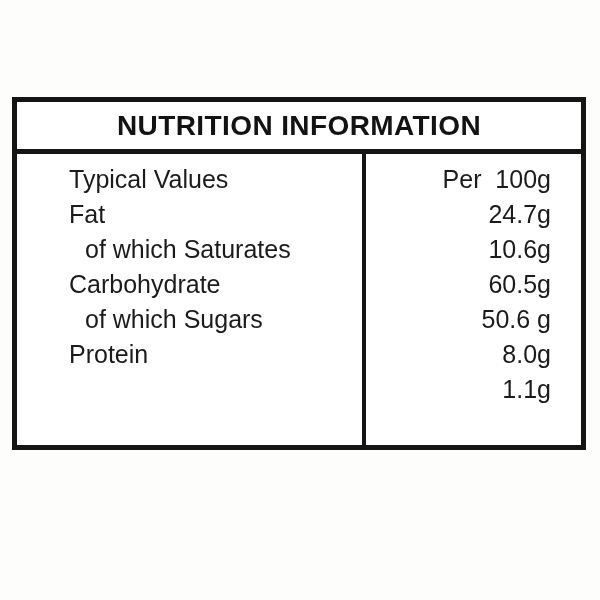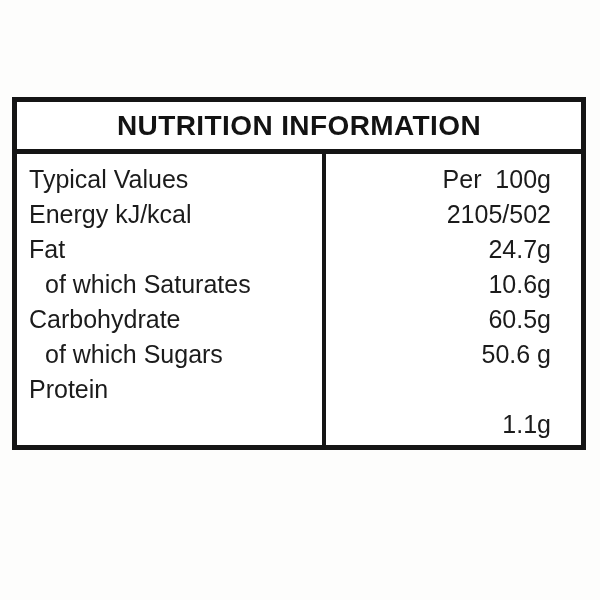--- a/index.html
+++ b/index.html
@@ -37,20 +37,21 @@
     font-weight: bold;
     font-size: 28px;
     letter-spacing: 0.4px;
     color: #131313;
   }
   .label-body {
     position: relative;
     flex: 1;
     padding-top: 8px;
     box-sizing: border-box;
+    margin-left: 40px;
   }
   .col-divider {
     position: absolute;
     left: 305px;
     top: 0;
     bottom: 0;
     width: 4px;
     background: #151515;
   }
   .nutri-row {
@@ -79,24 +80,20 @@
 <div class="label-box">
   <div class="label-header">NUTRITION INFORMATION</div>
   <div class="label-body">
     <div class="col-divider"></div>
 
     <div class="nutri-row">
       <span class="nutri-name">Typical Values</span>
       <span class="nutri-value">Per  100g</span>
     </div>
 
-    <div class="nutri-row">
-      <span class="nutri-name">Energy kJ/kcal</span>
-      <span class="nutri-value">2105/502</span>
-    </div>
 
     <div class="nutri-row">
       <span class="nutri-name">Fat</span>
       <span class="nutri-value">24.7g</span>
     </div>
 
     <div class="nutri-row indent">
       <span class="nutri-name">of which Saturates</span>
       <span class="nutri-value">10.6g</span>
     </div>
@@ -106,20 +103,21 @@
       <span class="nutri-value">60.5g</span>
     </div>
 
     <div class="nutri-row indent">
       <span class="nutri-name">of which Sugars</span>
       <span class="nutri-value">50.6 g</span>
     </div>
 
     <div class="nutri-row">
       <span class="nutri-name">Protein</span>
+      <span class="nutri-value">8.0g</span>
     </div>
 
     <div class="nutri-row">
       <span class="nutri-value">1.1g</span>
     </div>
 
   </div>
 </div>
 
 </body></html>

